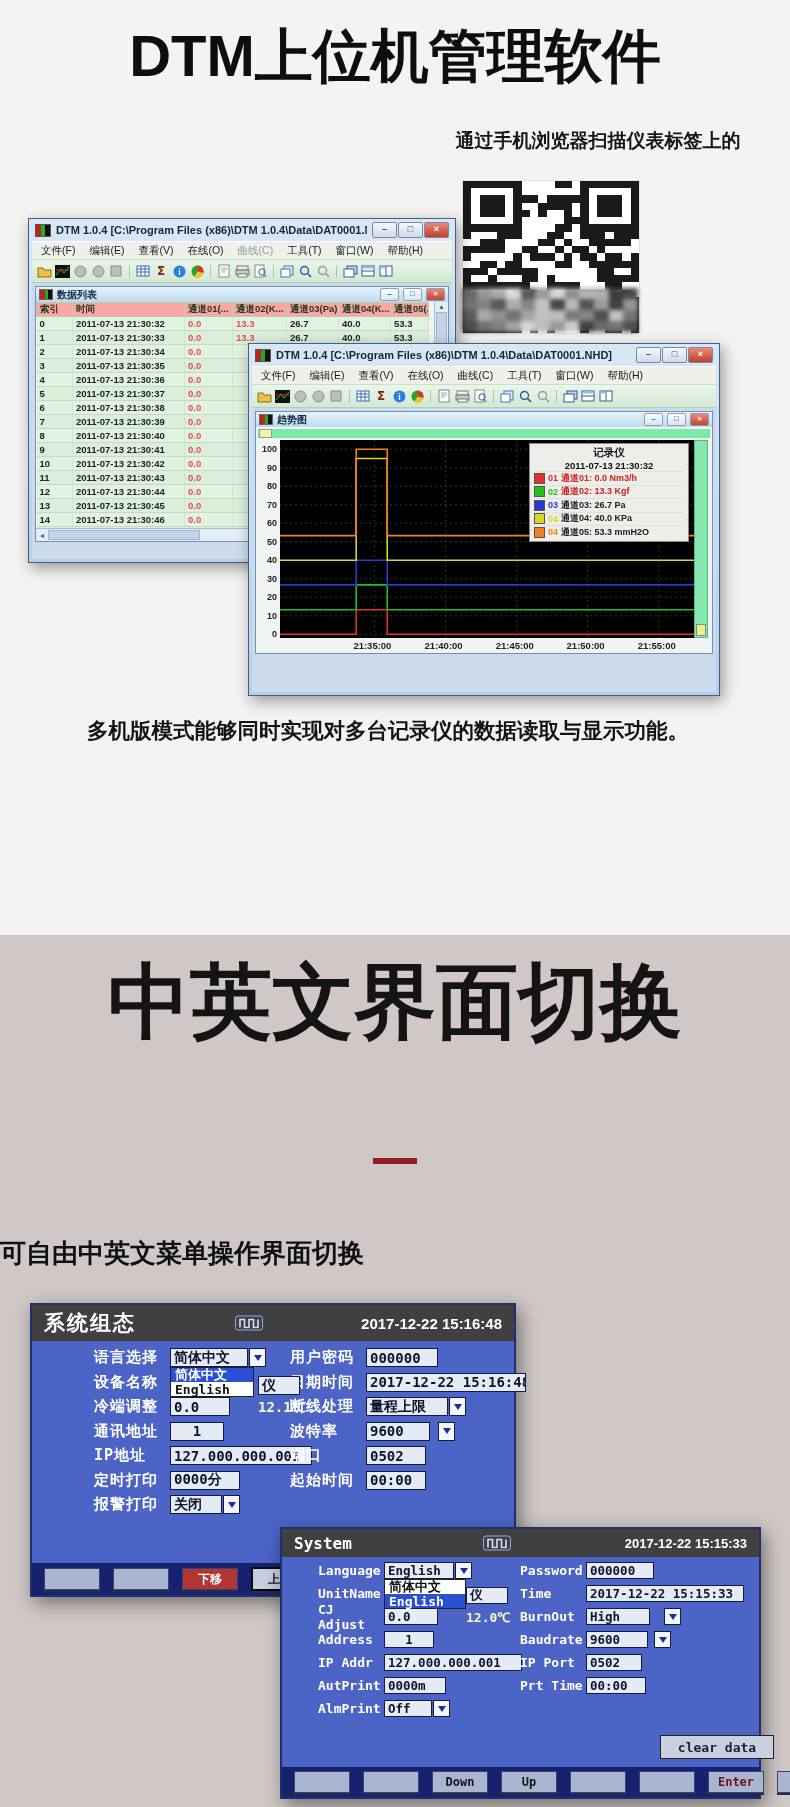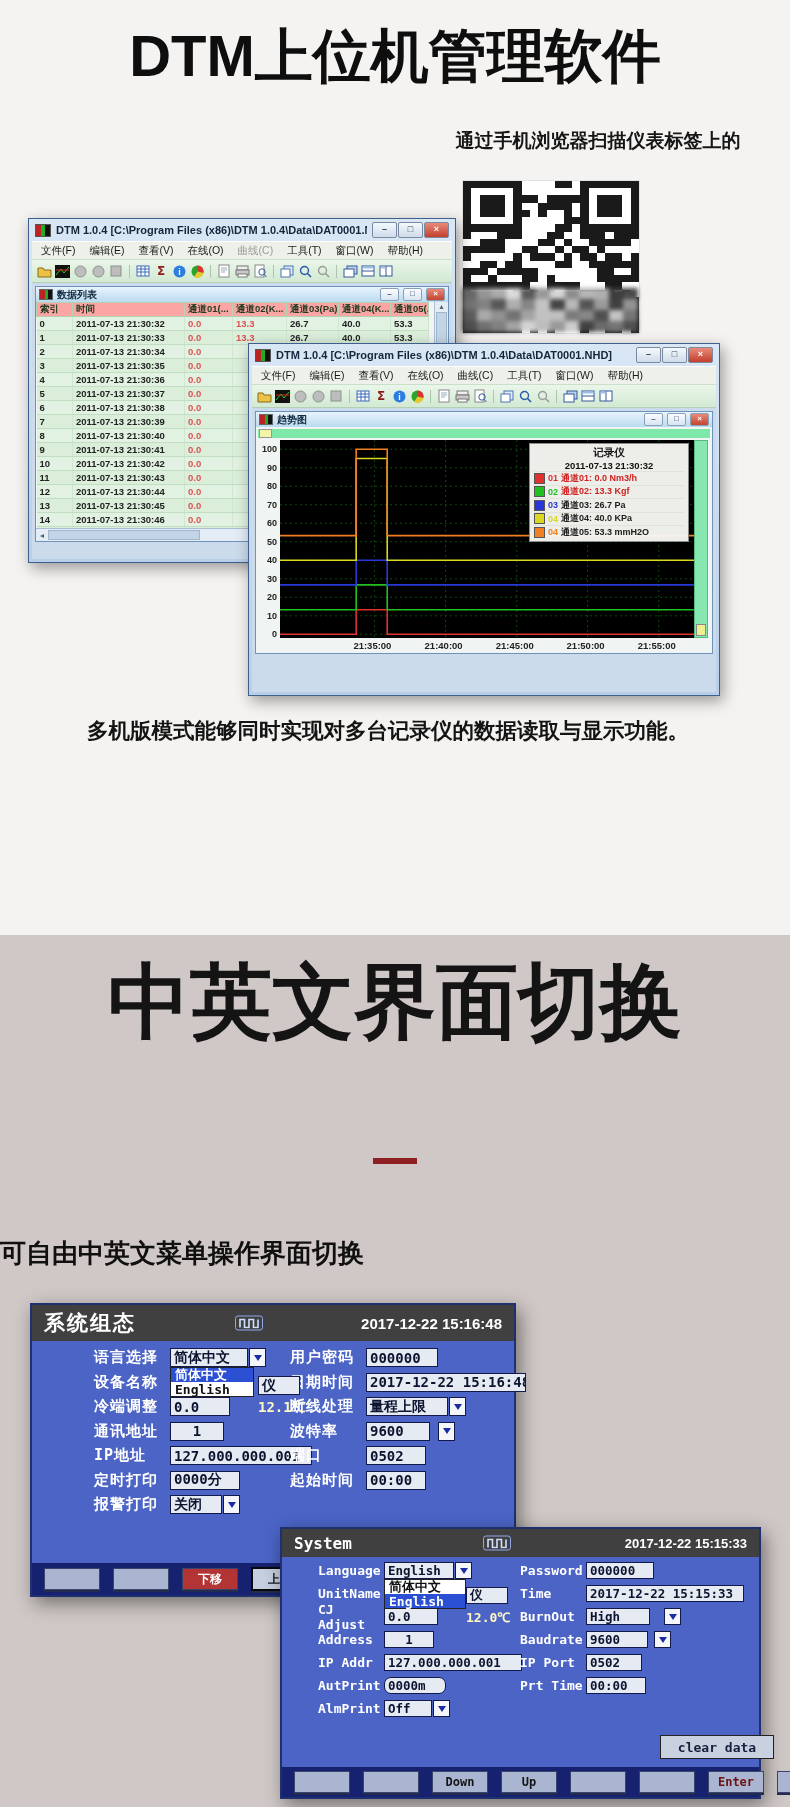--- a/index.html
+++ b/index.html
@@ -1333,21 +1333,21 @@
         <div class="frow">
           <span class="flabel">Address</span>
           <span class="fbox center" style="width: 42px;">1</span>
         </div>
         <div class="frow">
           <span class="flabel">IP Addr</span>
           <span class="fbox" style="width: 130px;">127.000.000.001</span>
         </div>
         <div class="frow">
           <span class="flabel">AutPrint</span>
-          <span class="fbox" style="width: 54px; border-radius: 7px;">0000m</span>
+          <span class="fbox" style="width: 54px;">0000m</span>
         </div>
         <div class="frow">
           <span class="flabel">AlmPrint</span>
           <span class="fbox" style="width: 40px;">Off</span>
           <span class="ddarr">
             <span class="tri"></span>
           </span>
         </div>
       </div>
     <div class="fcol" id="enR" style="left:238px;top:34px;">

